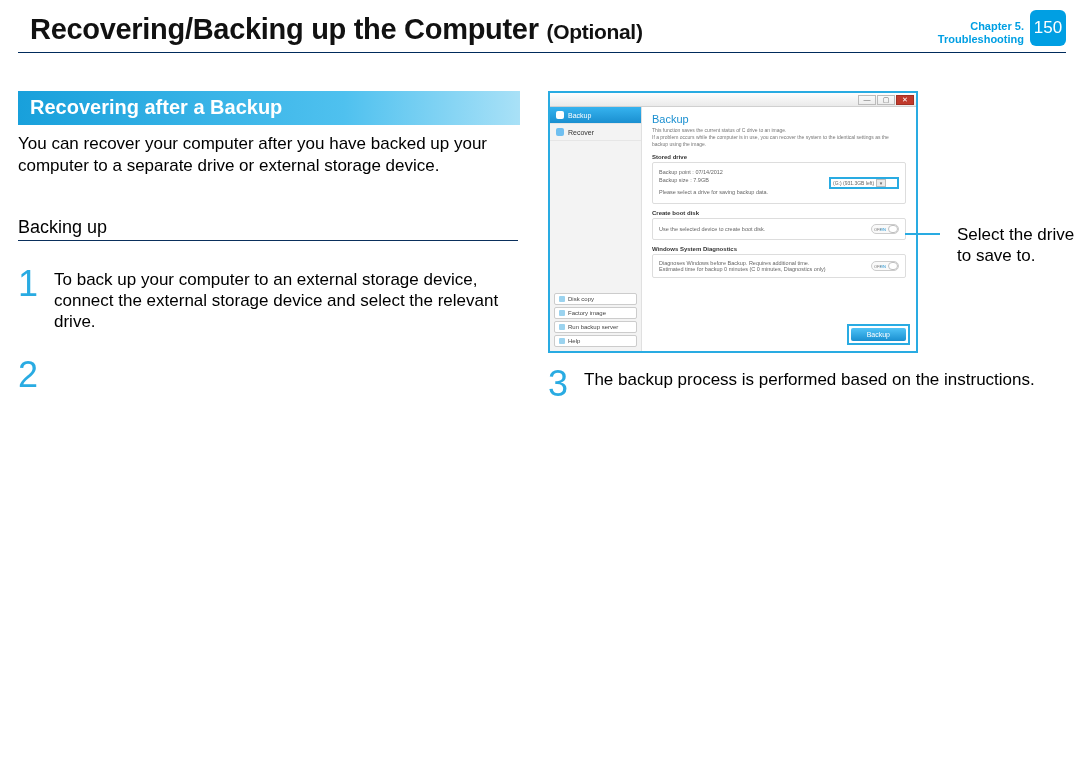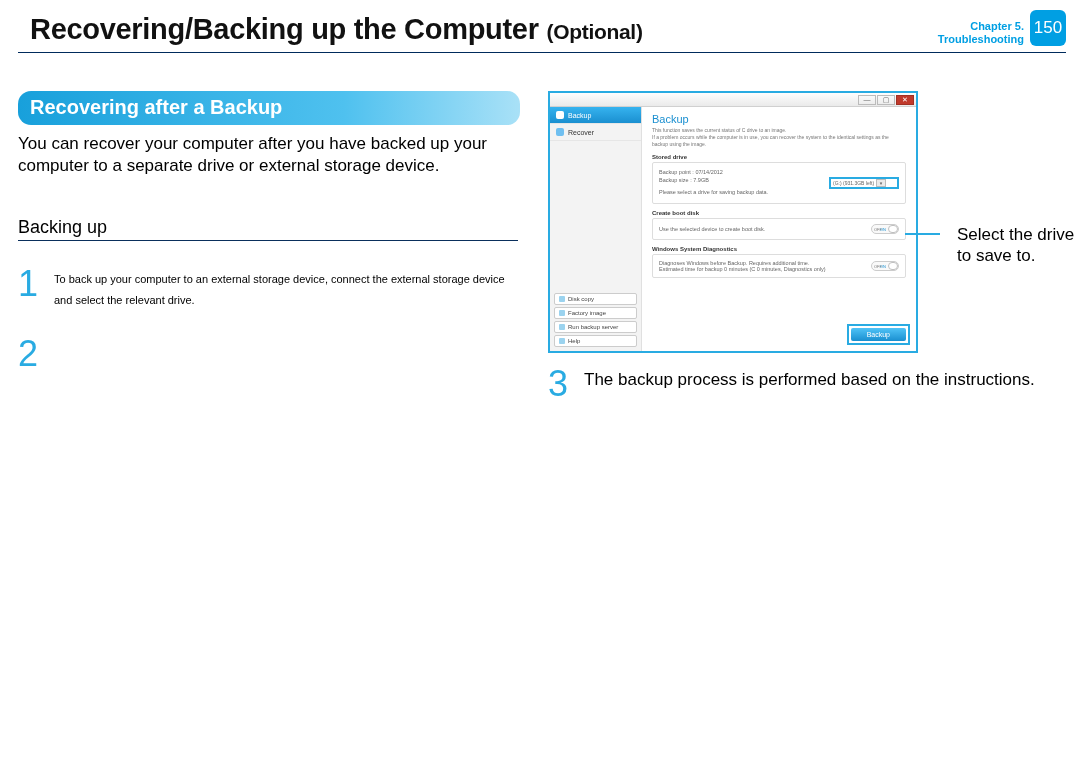--- a/index.html
+++ b/index.html
@@ -66,21 +66,21 @@
   }
   .col-left { flex: 0 0 510px; }
   .col-right { flex: 1; }
   .section-pill {
     display: inline-block;
     background: linear-gradient(to right, #18a0db 0%, #4fc1ef 65%, #a9e1f7 100%);
     color: #fff;
     font-size: 20px;
     font-weight: 700;
     padding: 5px 18px 6px 12px;
-    border-radius: 13px;
+    border-radius: 0;
     width: 502px;
   }
   .intro-p {
     font-size: 17px;
     line-height: 22px;
     margin-top: 8px;
     max-width: 500px;
   }
   .sub-h {
     font-size: 18px;
@@ -97,21 +97,21 @@
     max-width: 500px;
   }
   .step .num {
     font-size: 36px;
     font-weight: 300;
     color: #29abe2;
     line-height: 30px;
     min-width: 26px;
   }
   .step .txt {
-    font-size: 11px;
+    font-size: 17px;
     line-height: 21px;
     padding-top: 0px;
   }
   .note-box {
     background: #e9f5fb;
     display: flex;
     align-items: center;
     gap: 10px;
     padding: 10px 14px;
     margin-top: 30px;

